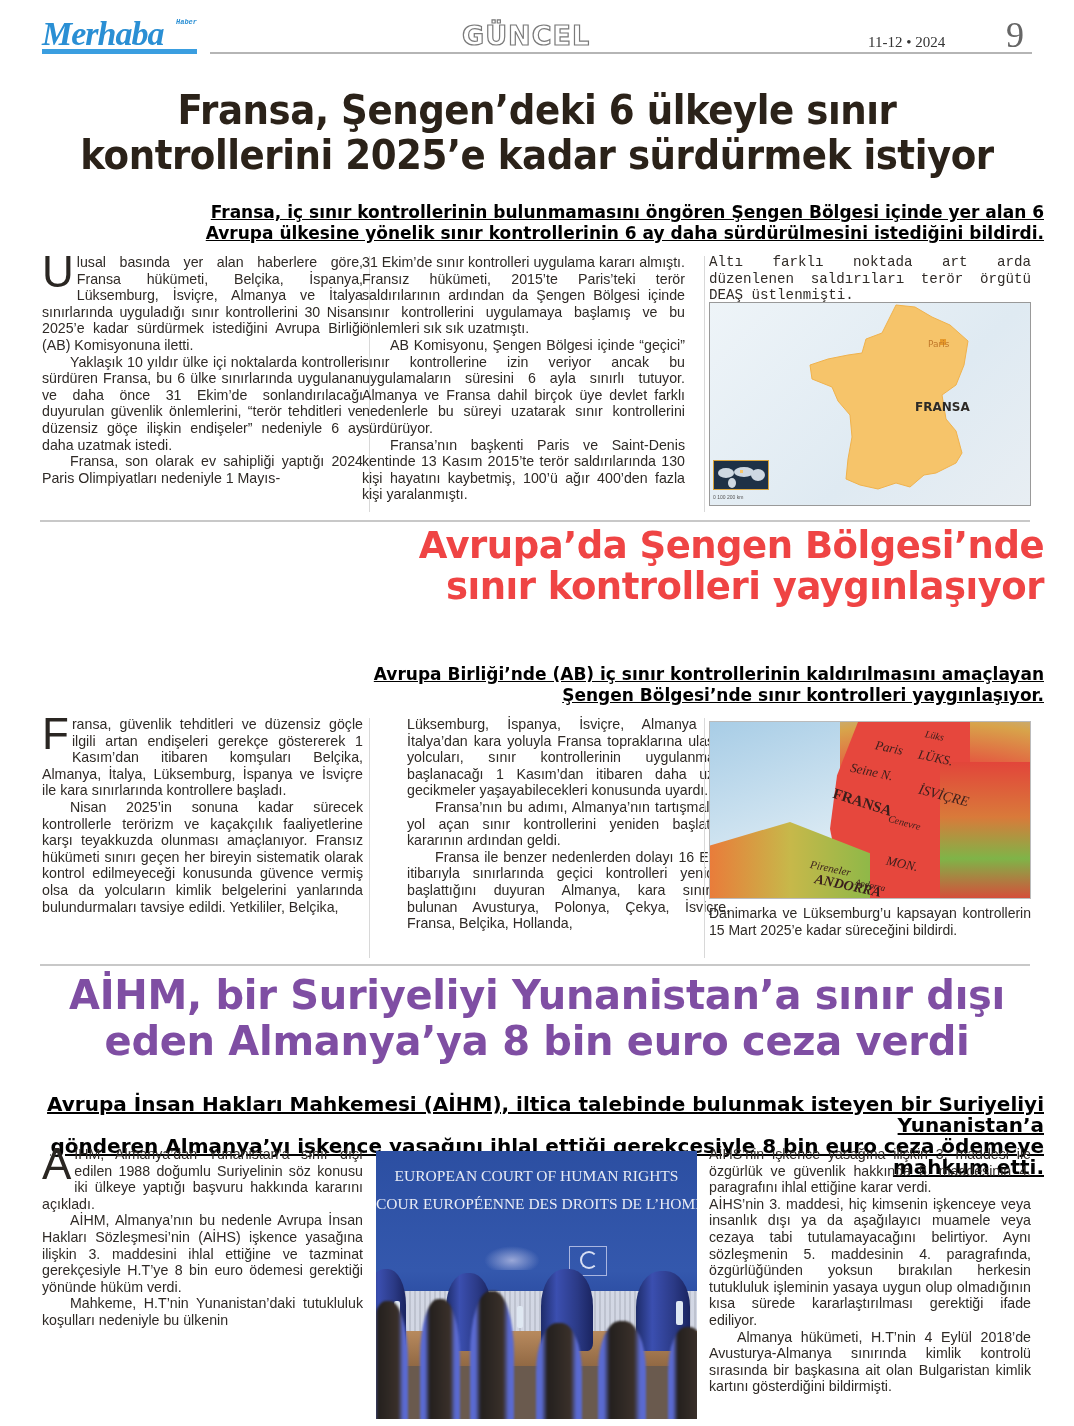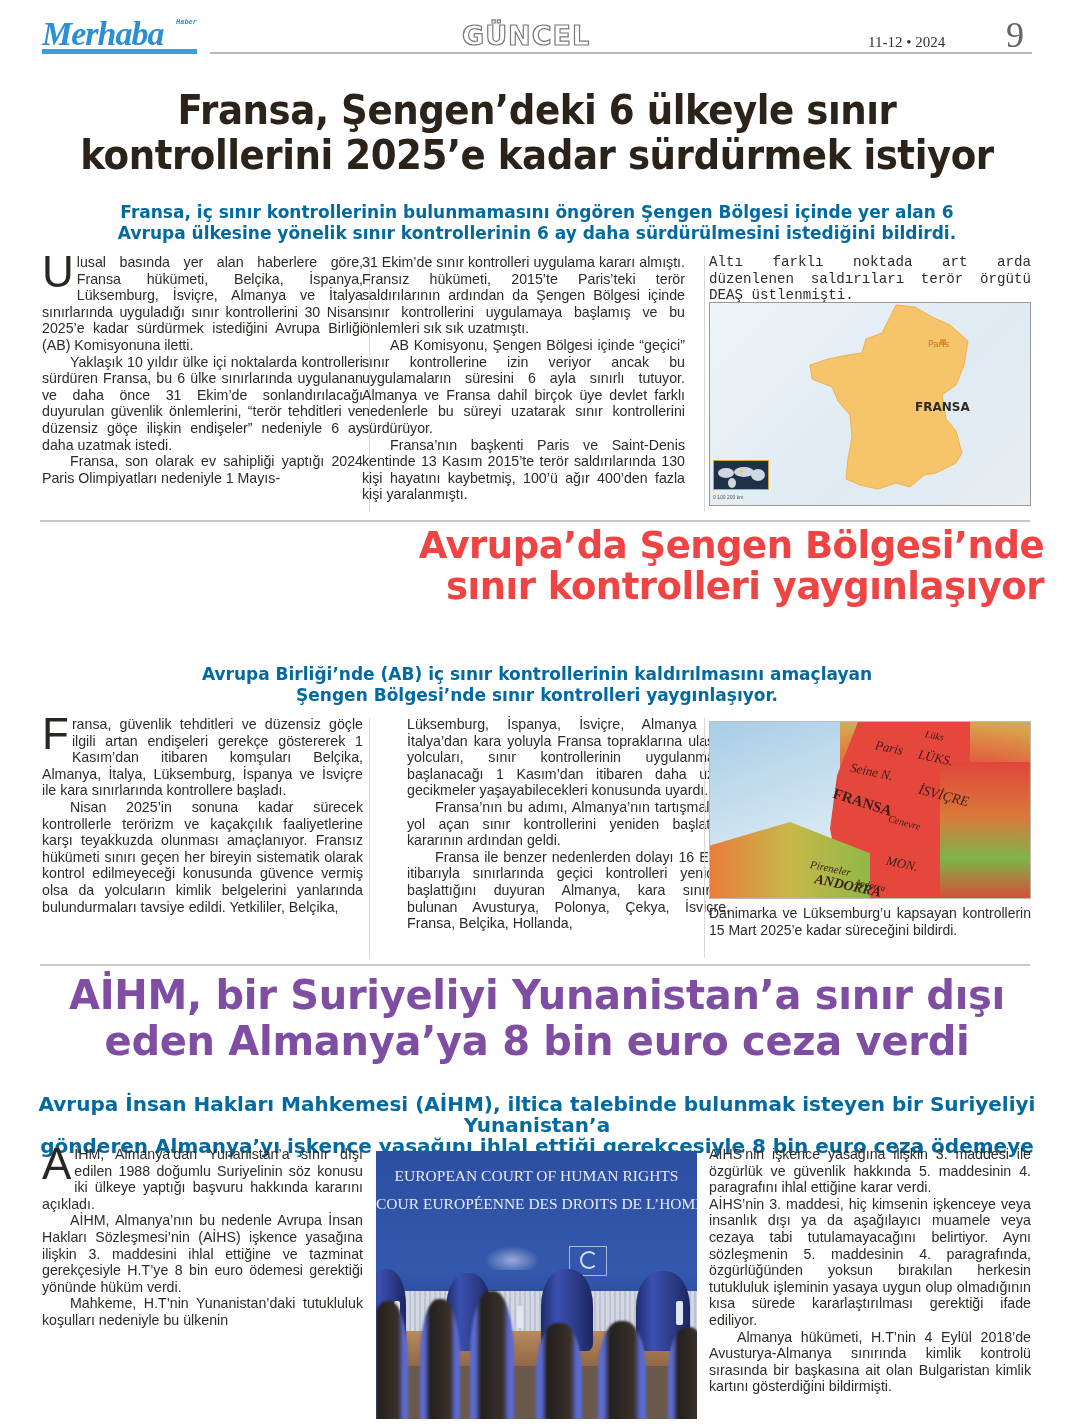--- a/index.html
+++ b/index.html
@@ -15,21 +15,21 @@
   .issue-date { position: absolute; left: 868px; top: 34px; font-family: "Liberation Serif", serif; font-size: 15px; color: #333; }
   .page-num { position: absolute; left: 1006px; top: 14px; font-family: "Liberation Serif", serif; font-size: 36px; color: #666; }
   .mast-rule { position: absolute; left: 210px; top: 52px; width: 822px; height: 2px; background: #b5b5b5; }
 
   
   .headline { position: absolute; left: 30px; width: 1014px; text-align: center; font-family: "DejaVu Sans", sans-serif; font-weight: bold; line-height: 1.12; }
   .h1 { top: 88px; font-size: 40px; color: #2b2219; letter-spacing: -0.5px; transform: scaleX(0.93); }
   .h2 { top: 526px; font-size: 37px; color: #ef4444; letter-spacing: -0.5px; line-height: 1.1; text-align: right; }
   .h3 { top: 972px; font-size: 40px; color: #7f4ea3; letter-spacing: -0.3px; line-height: 1.15; }
 
-  .deck { position: absolute; left: 30px; width: 1014px; text-align: center; font-family: "DejaVu Sans", sans-serif; font-weight: bold; font-size: 17px; line-height: 21px; color: #0369a1; }
+  .deck { position: absolute; left: 30px; width: 1014px; text-align: right; font-family: "DejaVu Sans", sans-serif; font-weight: bold; font-size: 17px; line-height: 21px; color: #000000; text-decoration: underline; }
   .deck1 { top: 202px; }
   .deck2 { top: 664px; }
   .deck3 { top: 1094px; font-size: 20px; }
 
   .rule { position: absolute; left: 40px; width: 990px; height: 2px; background: #c8c8c8; }
 
   
   .col { position: absolute; font-size: 14.2px; line-height: 16.6px; text-align: justify; color: #2f2a26; }
   .col p { text-indent: 28px; }
   .col p.noindent { text-indent: 0; }

